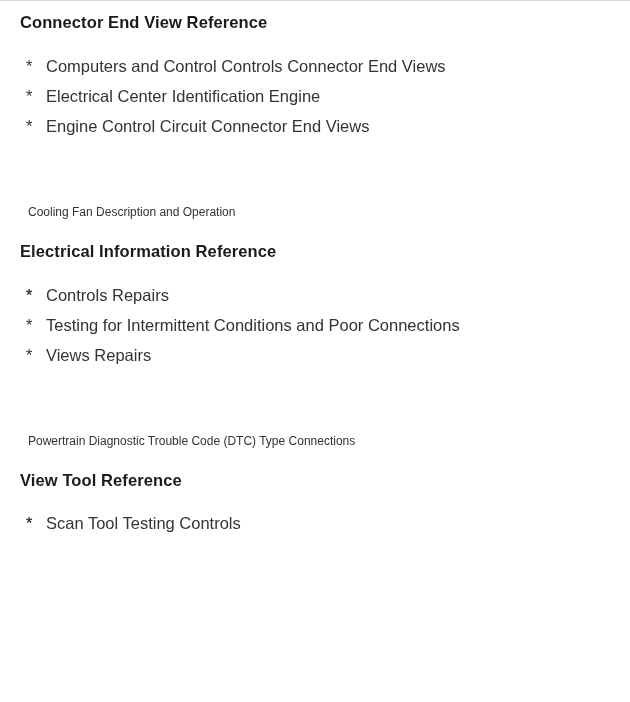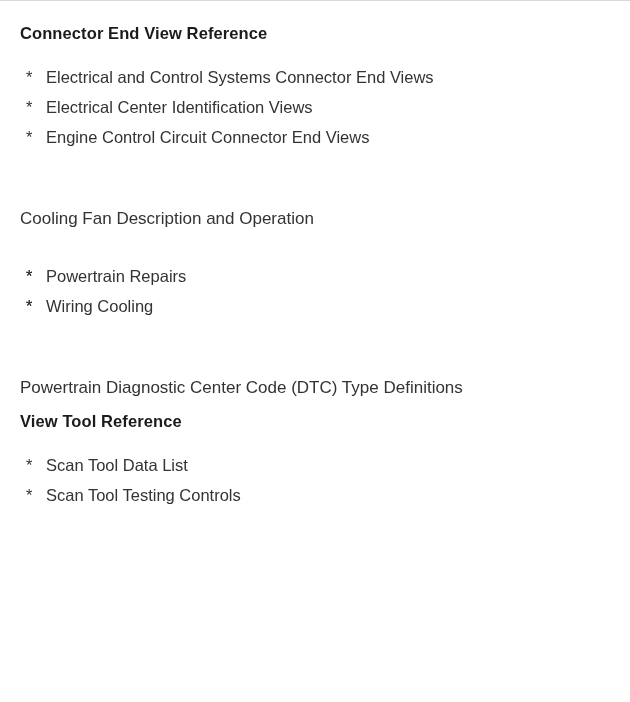--- a/index.html
+++ b/index.html
@@ -56,105 +56,106 @@
   }
   ul.bullets li .star {
     position: absolute;
     left: 6px;
     top: 0;
     color: #333333;
     font-size: 16.5px;
     line-height: 30px;
   }
   p.para {
-    font-size: 17px;
+    font-size: 12px;
     color: #333333;
-    margin: 0;
+    margin: 8px;
     padding: 0;
     line-height: 1.25;
     white-space: nowrap;
   }
   
   .gap-after-heading-list { height: 18px; }
   .gap-small { height: 14px; }
   .gap-medium { height: 26px; }
   .gap-para-top { height: 30px; }
-  .sec1 { padding-top: 24px; }
+  .sec1 { padding-top: 13px; }
 </style>
 </head>
 <body>
 
 <div class="page">
 
   <div class="top-rule"></div>
 
   <div class="section sec1">
     <h2 class="heading">Connector End View Reference</h2>
     <div class="gap-after-heading-list"></div>
     <ul class="bullets">
       <li>
         <span class="star">*</span>
-        <span>Electrical and Control Systems Connector End Views</span>
+        <span>Computers and Control Controls Connector End Views</span>
       </li>
       <li>
         <span class="star">*</span>
-        <span>Electrical Center Identification Views</span>
+        <span>Electrical Center Identification Engine</span>
       </li>
       <li>
         <span class="star">*</span>
         <span>Engine Control Circuit Connector End Views</span>
       </li>
     </ul>
   </div>
 
   <div class="gap-medium"></div>
 
   <div class="section">
     <div class="gap-para-top"></div>
     <p class="para">Cooling Fan Description and Operation</p>
   </div>
 
   <div class="gap-small"></div>
 
   <div class="section">
+    <h2 class="heading">Electrical Information Reference</h2>
     <div class="gap-after-heading-list"></div>
     <ul class="bullets">
       <li>
         <span class="star">*</span>
       </li>
       <li>
         <span class="star">*</span>
-        <span>Powertrain Repairs</span>
+        <span>Controls Repairs</span>
       </li>
       <li>
         <span class="star">*</span>
+        <span>Testing for Intermittent Conditions and Poor Connections</span>
       </li>
       <li>
         <span class="star">*</span>
-        <span>Wiring Cooling</span>
+        <span>Views Repairs</span>
       </li>
     </ul>
   </div>
 
   <div class="gap-medium"></div>
 
   <div class="section">
     <div class="gap-para-top"></div>
-    <p class="para">Powertrain Diagnostic Center Code (DTC) Type Definitions</p>
+    <p class="para">Powertrain Diagnostic Trouble Code (DTC) Type Connections</p>
   </div>
 
   <div class="gap-small"></div>
 
   <div class="section">
     <h2 class="heading">View Tool Reference</h2>
     <div class="gap-after-heading-list"></div>
     <ul class="bullets">
       <li>
         <span class="star">*</span>
-        <span>Scan Tool Data List</span>
       </li>
       <li>
         <span class="star">*</span>
         <span>Scan Tool Testing Controls</span>
       </li>
     </ul>
   </div>
 
 </div>
 

